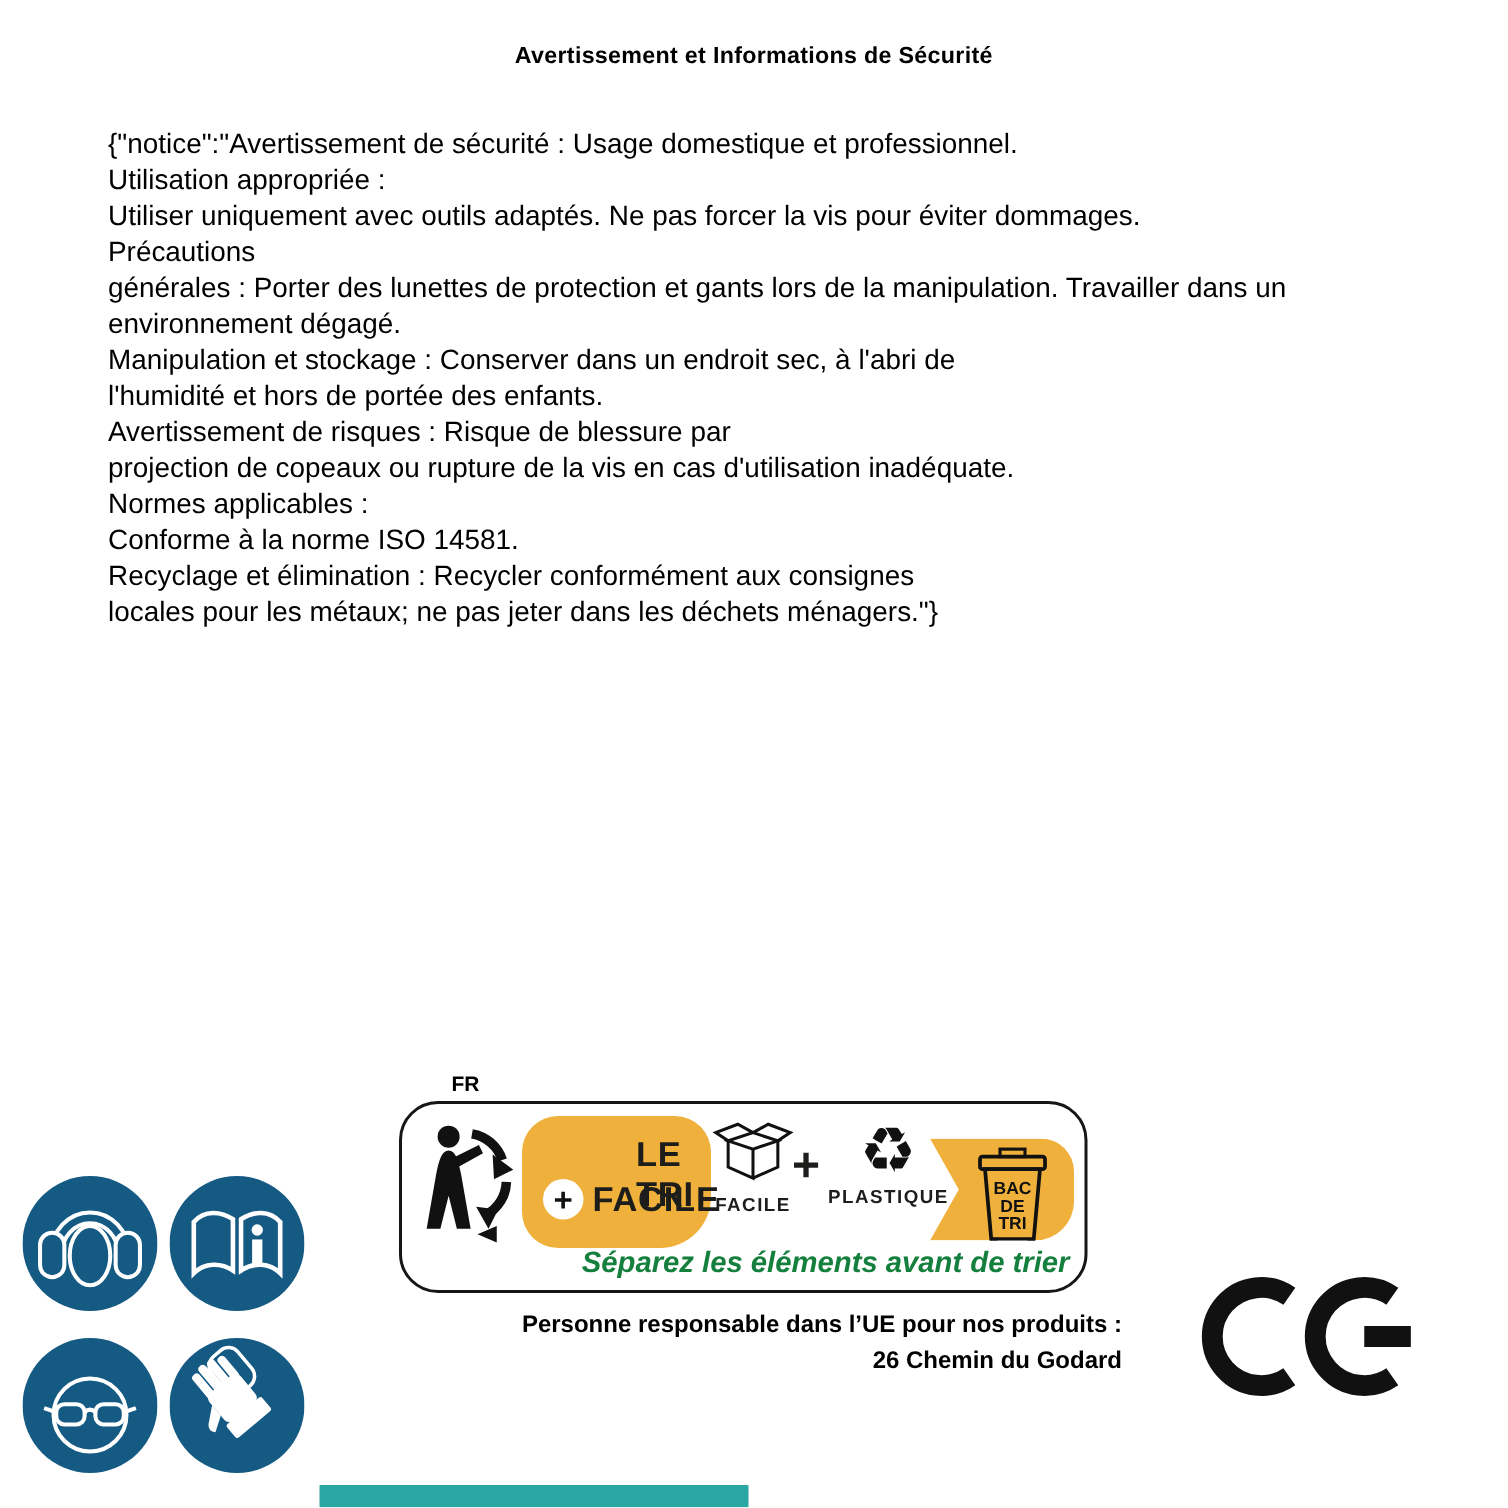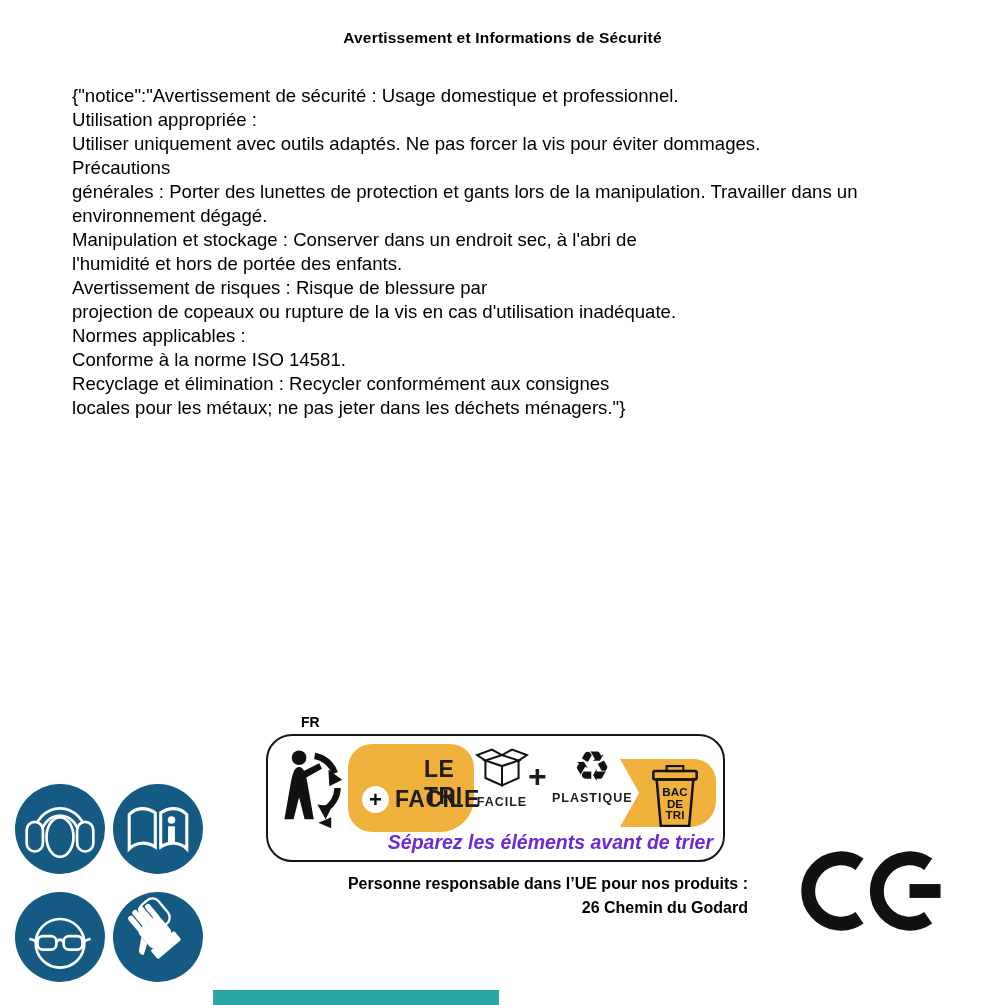--- a/index.html
+++ b/index.html
@@ -29,21 +29,21 @@
   .mat-plastique{left:284px;width:80px;}
   .mat-label{font-size:12.5px;font-weight:bold;letter-spacing:1px;margin-top:1px;}
   .mat-joiner{position:absolute;left:260px;top:22px;font-size:32px;font-weight:bold;color:#1d1d1b;}
   .recycle-glyph{font-size:42px;line-height:46px;color:#111;}
   .bin-zone-wrap{position:absolute;left:352px;top:7px;width:96px;height:68px;
                  border-radius:0 22px 26px 0;overflow:hidden;margin-top:16px;}
   .bin-zone{position:absolute;inset:0;background:#F0B03C;
             clip-path:polygon(0 0,100% 0,100% 100%,0 100%,20% 50%);}
   .bin-svg{position:absolute;left:30px;top:5px;width:50px;height:80px;}
   .tri-tagline{position:absolute;right:10px;bottom:6px;font-size:19.5px;font-weight:bold;
-               font-style:italic;color:#6d28d9;}
+               font-style:italic;color:#15803d;}
   
   .resp{position:absolute;left:252px;top:872px;width:496px;text-align:right;
         font-weight:bold;font-size:16px;line-height:23.5px;}
   
   .ce{position:absolute;left:800px;top:845px;width:152px;height:92px;}
   
   .teal-bar{position:absolute;left:213px;top:990px;width:286px;height:15px;background:#2AA7A3;}
 </style>
 </head>
 <body>

